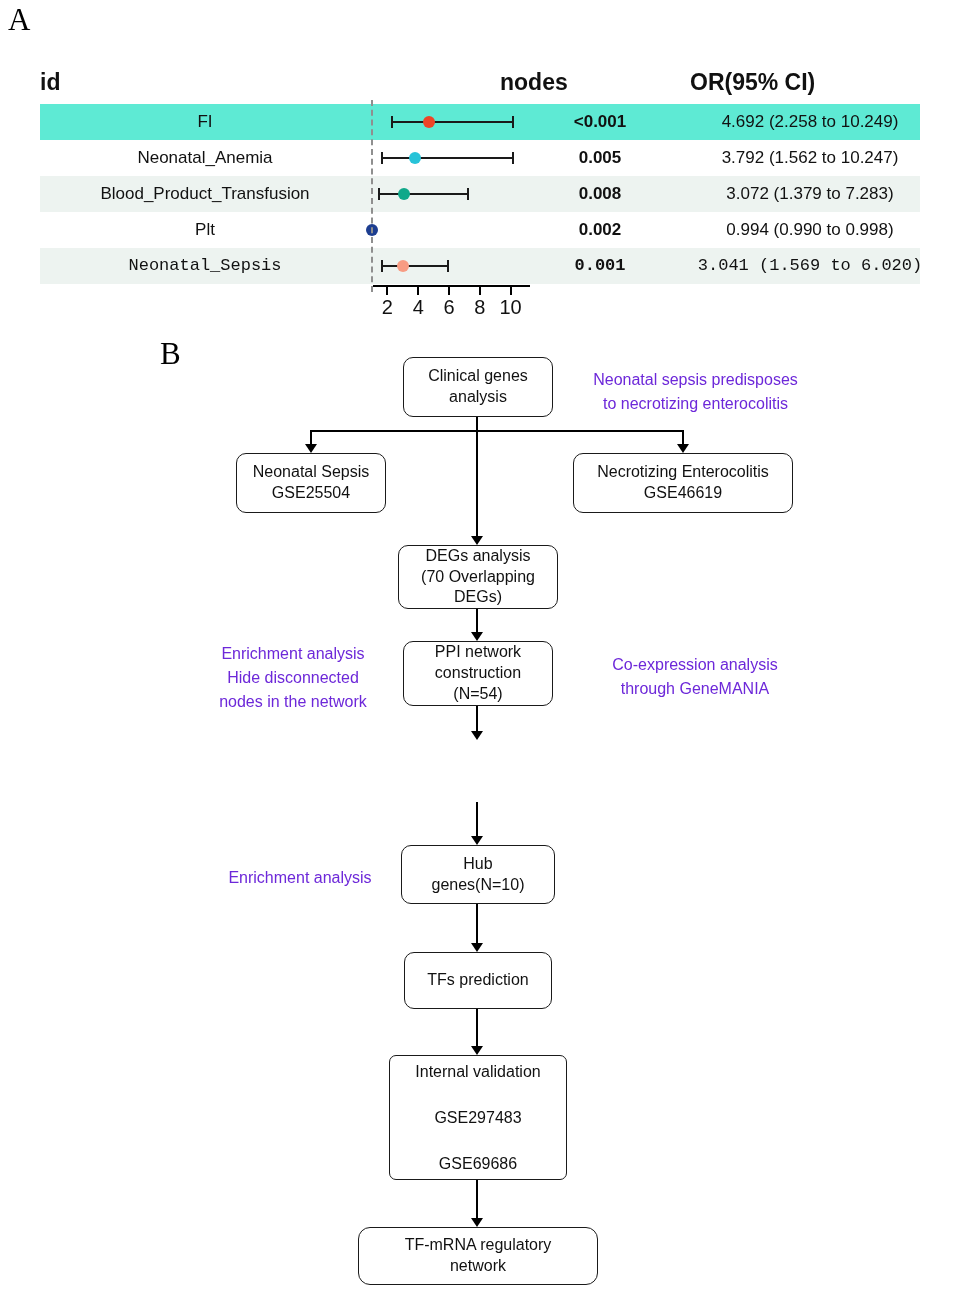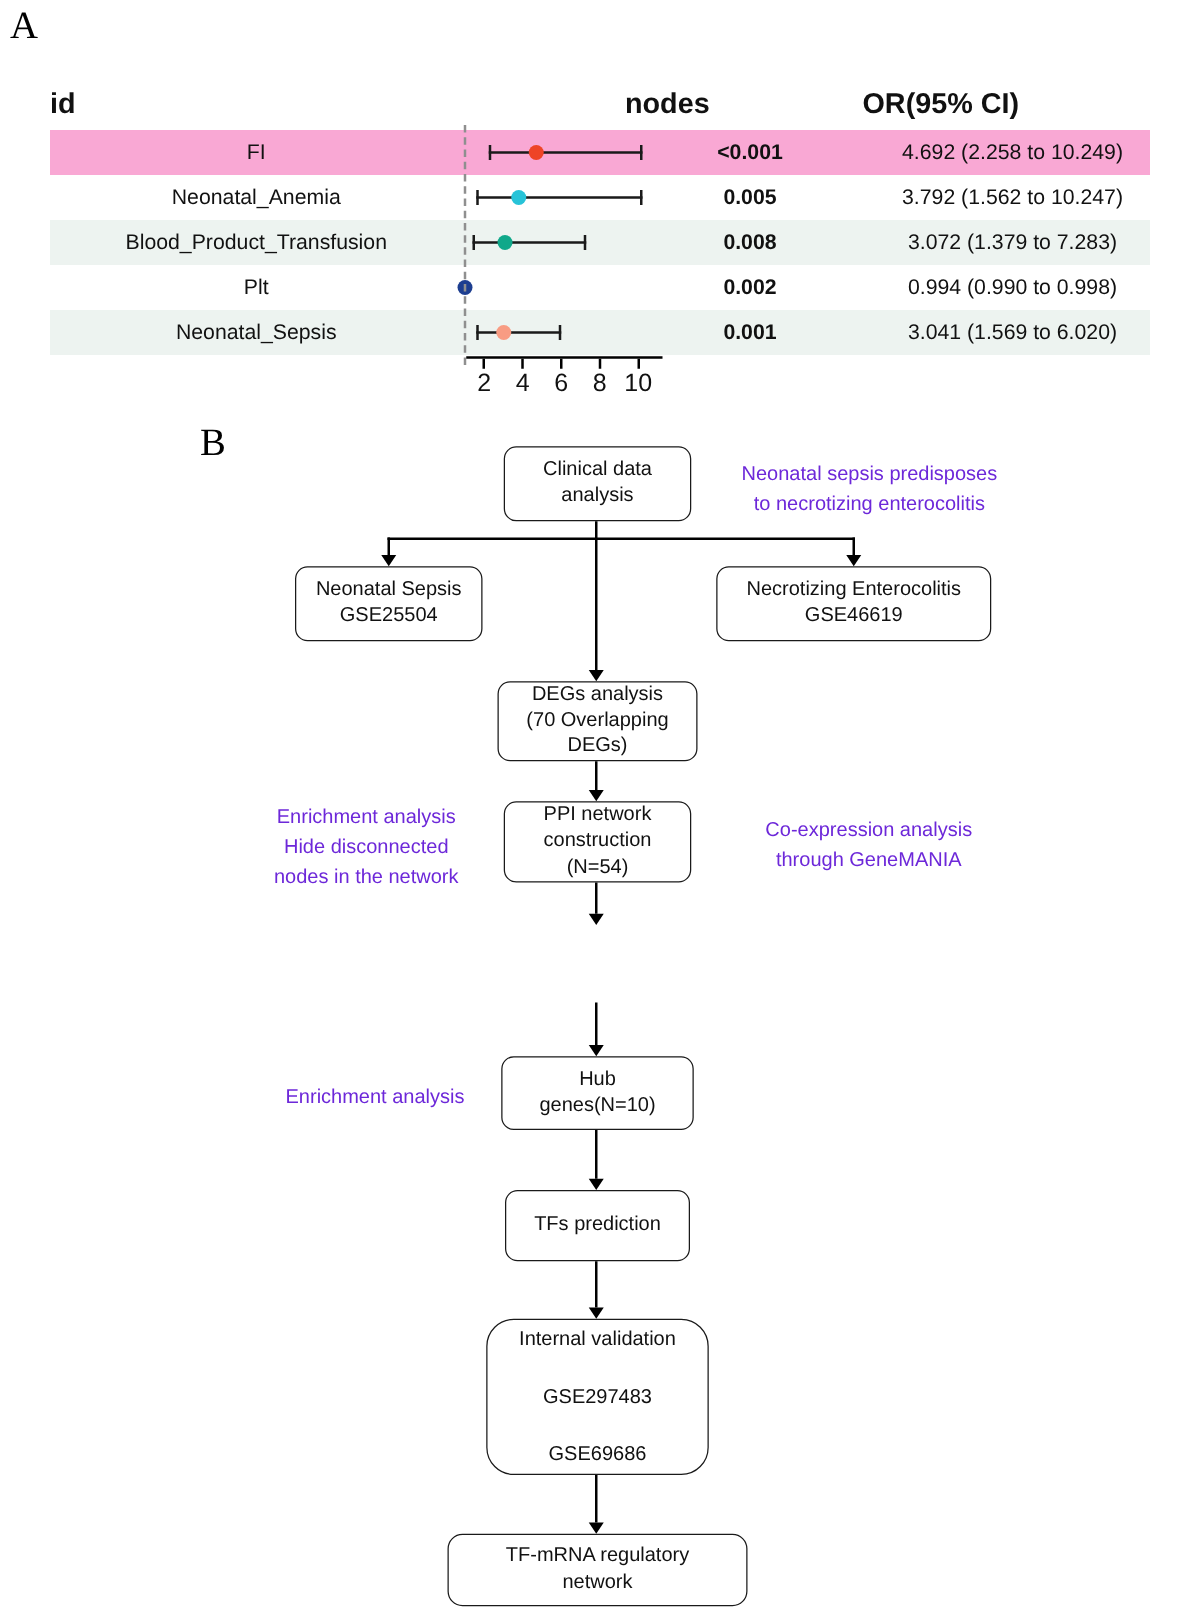--- a/index.html
+++ b/index.html
@@ -50,21 +50,21 @@
 <div class="figure">
 
   <div class="panel-label" id="label-a">A</div>
   <div class="panel-label" id="label-b">B</div>
 
   <div class="col-header" id="header-id">id</div>
   <div class="col-header" id="header-pvalue">nodes</div>
   <div class="col-header" id="header-or">OR(95% CI)</div>
 
   <div id="forest-rows">
-      <div class="forest-row" style="top: 104px; background: #f9a8d4;">
+      <div class="forest-row" style="top: 104px; background: #5eead4;">
       <div class="cell id-cell">FI</div>
       <div class="ci-line" style="left: 351.373px; width: 123.061px;"></div>
       <div class="ci-cap ci-cap-left" style="left: 351.373px;"></div>
       <div class="ci-cap ci-cap-right" style="left: 472.435px;"></div>
       <div class="ci-dot" style="left: 382.857px; background: rgb(238, 68, 39);"></div>
       <div class="cell pvalue-cell">&lt;0.001</div>
       <div class="cell or-cell">4.692 (2.258 to 10.249)</div>
     </div>
       <div class="forest-row" style="top: 140px;">
       <div class="cell id-cell">Neonatal_Anemia</div>
@@ -84,21 +84,21 @@
       <div class="cell pvalue-cell">0.008</div>
       <div class="cell or-cell">3.072 (1.379 to 7.283)</div>
     </div>
       <div class="forest-row" style="top: 212px;">
       <div class="cell id-cell">Plt</div>
 
       <div class="ci-dot" style="left: 325.908px; background: rgb(29, 62, 144);"></div>
       <div class="cell pvalue-cell">0.002</div>
       <div class="cell or-cell">0.994 (0.990 to 0.998)</div>
     </div>
-      <div class="forest-row" style="top: 248px; background: rgb(237, 243, 240);">
+      <div class="forest-row" style="top: 248px; background: rgb(237, 243, 240); font-family: Liberation Mono, monospace;">
       <div class="cell id-cell">Neonatal_Sepsis</div>
       <div class="ci-line" style="left: 340.763px; width: 68.5454px;"></div>
       <div class="ci-cap ci-cap-left" style="left: 340.763px;"></div>
       <div class="ci-cap ci-cap-right" style="left: 407.308px;"></div>
       <div class="ci-dot" style="left: 357.431px; background: rgb(248, 156, 131);"></div>
       <div class="cell pvalue-cell">0.001</div>
       <div class="cell or-cell">3.041 (1.569 to 6.020)</div>
     </div>
     </div>
 
@@ -110,36 +110,36 @@
       <div class="tick-mark" style="left: 417.2px;"></div>
       <div class="tick-label" style="left: 403.2px;">4</div>
       <div class="tick-mark" style="left: 448px;"></div>
       <div class="tick-label" style="left: 434px;">6</div>
       <div class="tick-mark" style="left: 478.8px;"></div>
       <div class="tick-label" style="left: 464.8px;">8</div>
       <div class="tick-mark" style="left: 509.6px;"></div>
       <div class="tick-label" style="left: 495.6px;">10</div>
     </div>
 
-  <div class="fbox" style="left:403px; top:357px; width:150px; height:60px;">Clinical data
+  <div class="fbox" style="left:403px; top:357px; width:150px; height:60px;">Clinical genes
 analysis</div>
   <div class="fbox" style="left:236px; top:453px; width:150px; height:60px;">Neonatal Sepsis
 GSE25504</div>
   <div class="fbox" style="left:573px; top:453px; width:220px; height:60px;">Necrotizing Enterocolitis
 GSE46619</div>
   <div class="fbox" style="left:398px; top:545px; width:160px; height:64px;">DEGs analysis
 (70 Overlapping
 DEGs)</div>
   <div class="fbox" style="left:403px; top:641px; width:150px; height:65px;">PPI network
 construction
 (N=54)</div>
   <div class="fbox" style="left:401px; top:845px; width:154px; height:59px;">Hub
 genes(N=10)</div>
   <div class="fbox" style="left:404px; top:952px; width:148px; height:57px;">TFs prediction</div>
-  <div class="fbox" style="left:389px; top:1055px; width:178px; height:125px; border-radius:22px; line-height:1.45;">Internal validation
+  <div class="fbox" style="left:389px; top:1055px; width:178px; height:125px; border-radius:7px; line-height:1.45;">Internal validation
 
 GSE297483
 
 GSE69686</div>
   <div class="fbox" style="left:358px; top:1227px; width:240px; height:58px; border-radius:12px;">TF-mRNA regulatory
 network</div>
 
   <div class="fnote" style="left:558px; top:368px; width:275px;">Neonatal sepsis predisposes
 to necrotizing enterocolitis</div>
   <div class="fnote" style="left:193px; top:642px; width:200px;">Enrichment analysis

